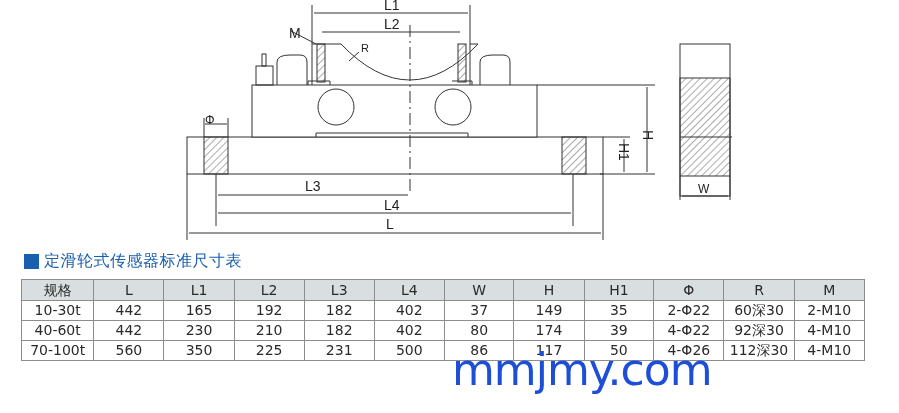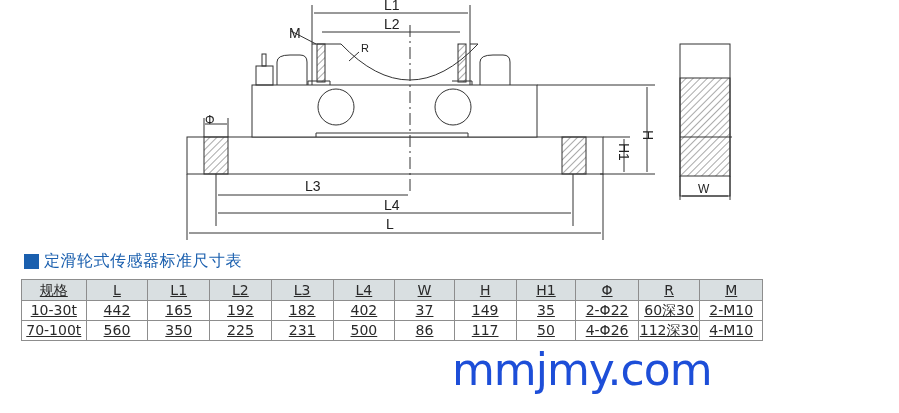--- a/index.html
+++ b/index.html
@@ -2,22 +2,22 @@
 <html><head>
 <meta charset="utf-8">
 <style>
   html, body { margin:0; padding:0; background:#ffffff; }
   body { width:899px; height:413px; position:relative; overflow:hidden;
          font-family:"DejaVu Sans", sans-serif; color:#222; }
   .drawing { position:absolute; left:0; top:0; width:899px; height:248px; }
   .title { position:absolute; left:24px; top:250px; height:22px; display:flex; align-items:center; }
   .title .sq { width:15px; height:15px; background:#1a5fae; margin-right:5px; }
   .title .txt { font-size:16px; color:#1a5fae; letter-spacing:0.5px; }
-  table.spec { position:absolute; left:21px; top:279px; width:742px; border-collapse:collapse;
-               font-family:"DejaVu Sans", sans-serif; font-size:14px; color:#2a2a2a;text-decoration:underline; }
+  table.spec { position:absolute; left:21px; top:279px; width:844px; border-collapse:collapse;
+               font-family:"DejaVu Sans", sans-serif; font-size:14px; color:#2a2a2a; }
   table.spec th, table.spec td { border:1px solid #8d8d8d; text-align:center; height:19px; padding:0; line-height:19px; font-weight:normal; }
   table.spec th { background:#d9dfe1; height:20px; }
   .watermark { position:absolute; left:452px; top:348px; font-family:"DejaVu Sans", sans-serif;
                font-size:44px; color:#1d4ed8; letter-spacing:-1px; line-height:44px; }
   .lbl { font-family:"Liberation Sans", sans-serif; font-size:14px; fill:#222; }
 </style>
 </head>
 <body>
 
 <svg class="drawing" viewBox="0 0 899 248" width="899" height="248">
@@ -126,20 +126,34 @@
         <td>182</td>
         <td>402</td>
         <td>37</td>
         <td>149</td>
         <td>35</td>
         <td>2-Φ22</td>
         <td>60深30</td>
         <td>2-M10</td>
       </tr>
       <tr>
+        <td>40-60t</td>
+        <td>442</td>
+        <td>230</td>
+        <td>210</td>
+        <td>182</td>
+        <td>402</td>
+        <td>80</td>
+        <td>174</td>
+        <td>39</td>
+        <td>4-Φ22</td>
+        <td>92深30</td>
+        <td>4-M10</td>
+      </tr>
+      <tr>
         <td>70-100t</td>
         <td>560</td>
         <td>350</td>
         <td>225</td>
         <td>231</td>
         <td>500</td>
         <td>86</td>
         <td>117</td>
         <td>50</td>
         <td>4-Φ26</td>

